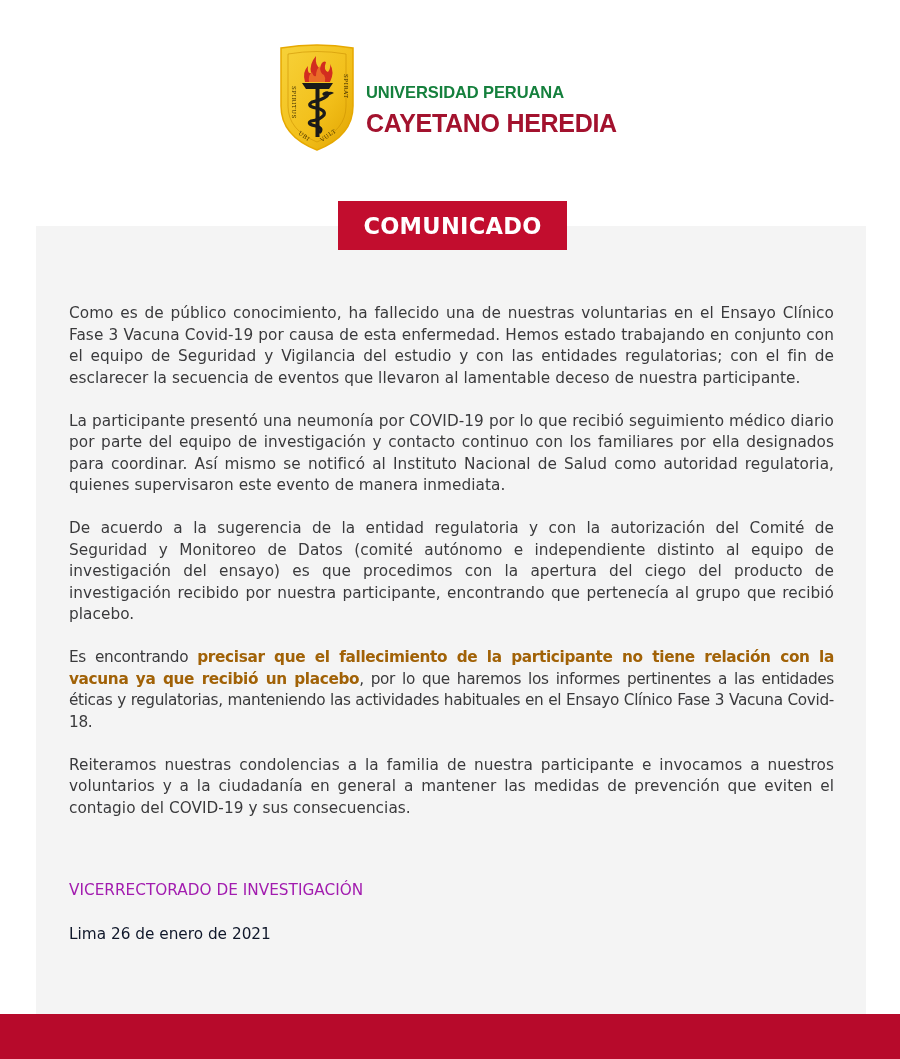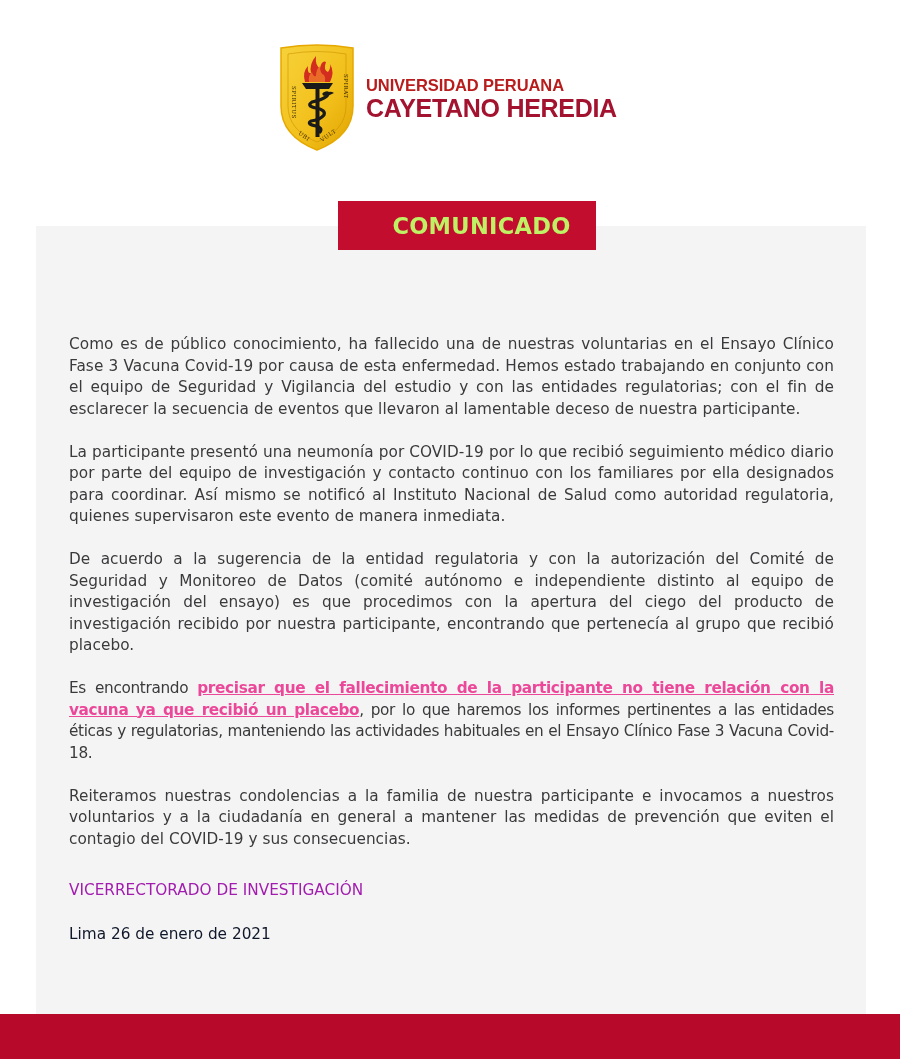--- a/index.html
+++ b/index.html
@@ -25,77 +25,75 @@
       width: 78px; height: 108px;
     }
     .wordmark {
       position: absolute;
       left: 366px; top: 74px;
       font-family: "Liberation Sans", sans-serif;
       font-weight: bold;
       line-height: 1;
     }
     .wordmark .line1 {
-      color: #b91c1c;
+      color: #15803d;
       font-size: 16.5px;
       letter-spacing: -0.1px;
       display: block;
-      margin-top: 3px;
+      margin-top: 10px;
     }
     .wordmark .line2 {
       color: #a3122e;
       font-size: 25px;
       letter-spacing: -0.3px;
       display: block;
-      margin-top: 2px;
+      margin-top: 10px;
     }
     .panel {
       position: absolute;
       left: 36px; top: 226px;
       width: 830px; height: 790px;
       background: #f4f4f4;
     }
     .banner {
       position: absolute;
       left: 338px; top: 201px;
       width: 229px; height: 49px;
       background: #c20d2e;
-      color: #bef264;
+      color: #ffffff;
       font-family: "DejaVu Sans", sans-serif;
       font-weight: bold;
       font-size: 22.5px;
       letter-spacing: 0.3px;
       display: flex;
       align-items: center;
       justify-content: center;
       z-index: 2;
-      padding-left: 29px;
     }
     .body-text {
       position: absolute;
-      left: 69px; top: 334px;
+      left: 69px; top: 303px;
       width: 765px;
       color: #3a3a3c;
       font-family: "DejaVu Sans", sans-serif;
       font-size: 15.3px;
       line-height: 21.5px;
       letter-spacing: 0.05px;
     }
     .body-text p {
       margin: 0 0 21.5px 0;
       text-align: justify;
       text-align-last: left;
     }
     .body-text p.tight {
       letter-spacing: -0.35px;
     }
     .body-text b {
       font-weight: bold;
-      color: #ec4899;
-      text-decoration: underline;
+      color: #a16207;
     }
     .signoff {
       position: absolute;
       left: 69px; top: 880px;
       color: #a21caf;
       font-family: "DejaVu Sans", sans-serif;
       font-size: 15.3px;
       line-height: 21px;
     }
     .date {

